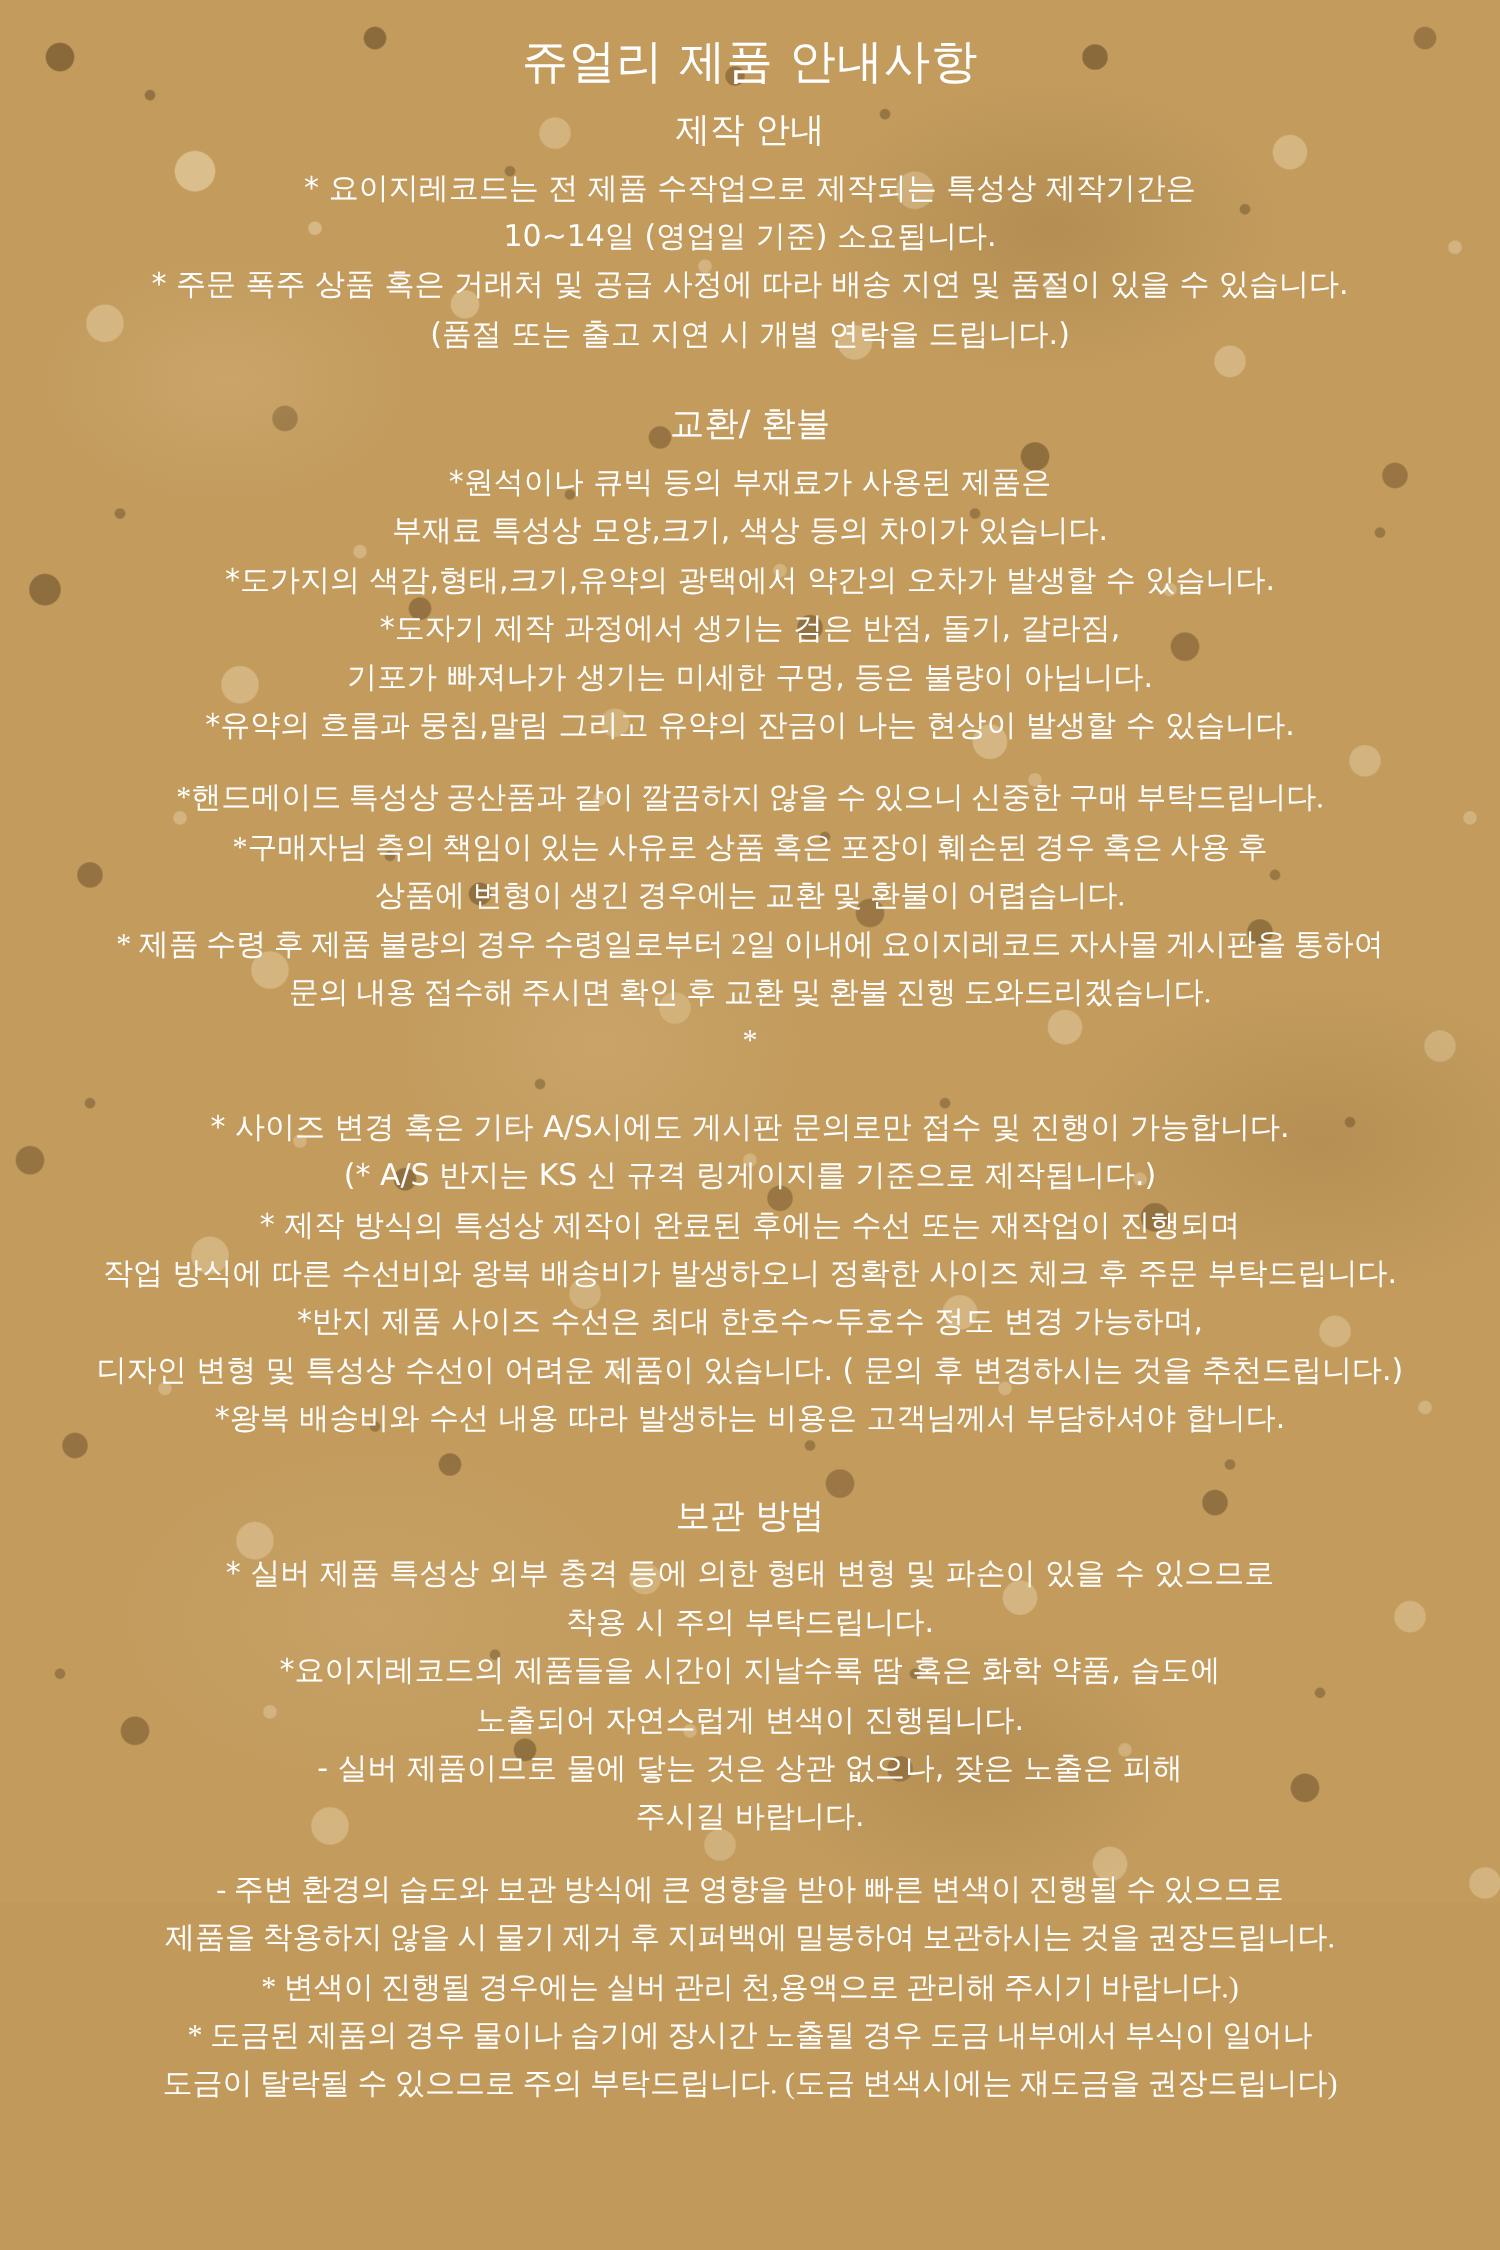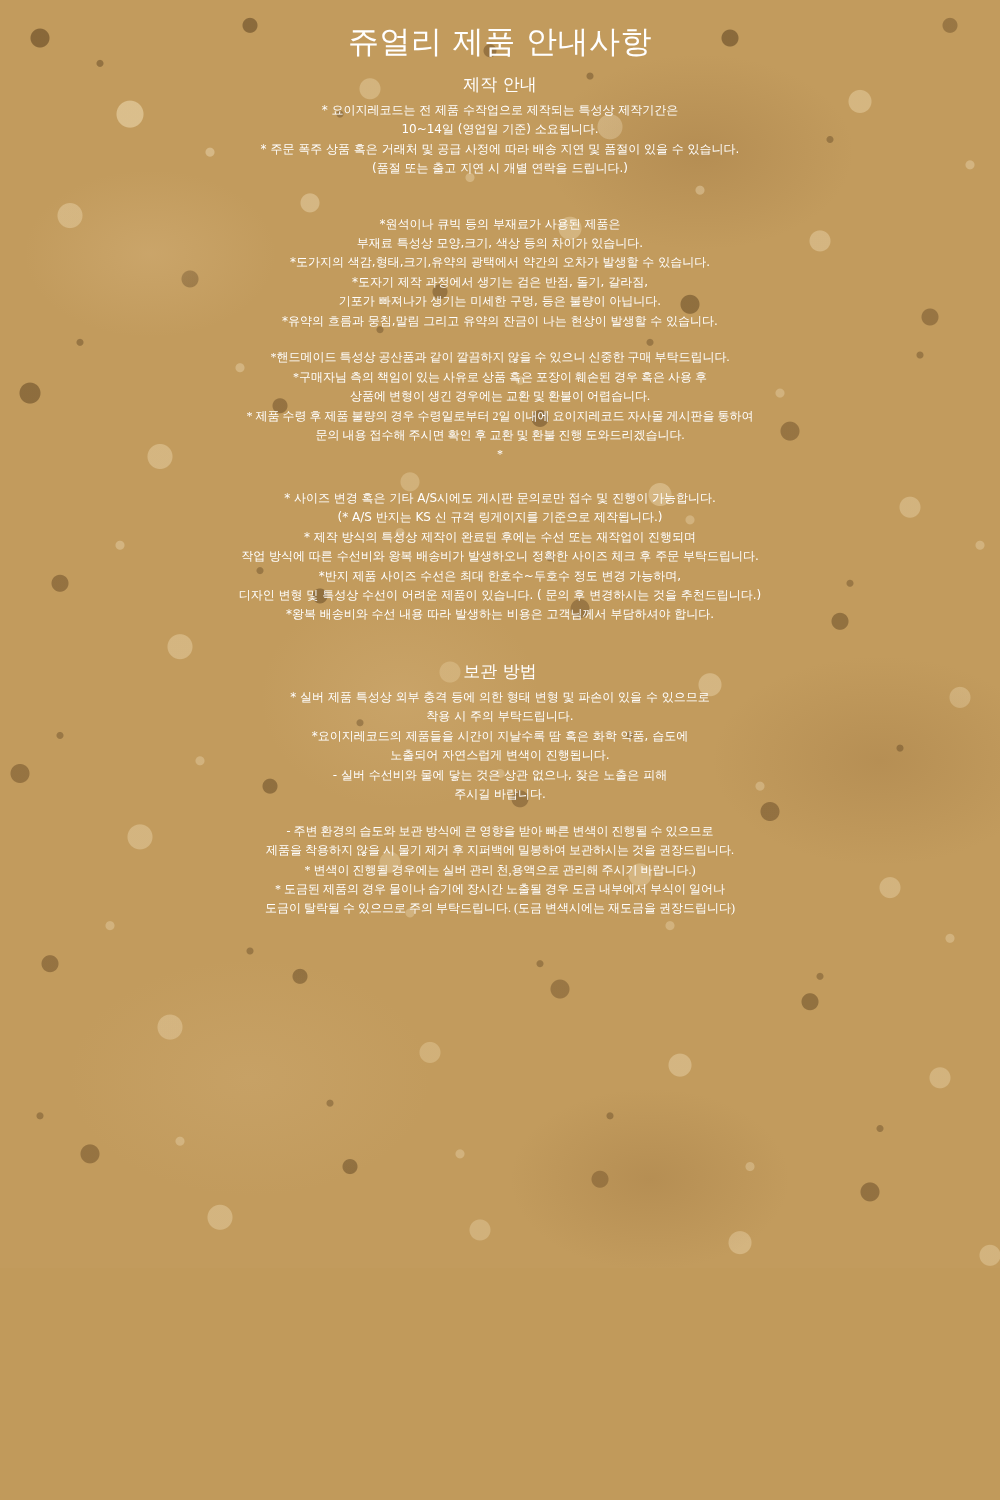--- a/index.html
+++ b/index.html
@@ -158,32 +158,32 @@
 
   .doc-title {
     font-size: 31px;
     line-height: 1.25;
     font-weight: 400;
     margin: 6px 0 12px 0;
     letter-spacing: 0.5px;
   }
 
   .section-heading {
-    font-size: 17px;
+    font-size: 23px;
     line-height: 1.3;
     font-weight: 400;
     margin: 0 0 6px 0;
   }
 
   .section {
     margin-bottom: 0;
   }
 
   .para {
-    font-size: 12px;
+    font-size: 20px;
     line-height: 1.62;
     margin: 5px;
     white-space: pre-line;
   }
 
   .gap-sm { height: 14px; }
   .gap-md { height: 26px; }
   .gap-lg { height: 30px; }
 
   .para-block + .para-block { margin-top: 17px; font-family: Liberation Serif, serif; }
@@ -203,20 +203,21 @@
       <h2 class="section-heading">제작 안내</h2>
       <p class="para para-block">* 요이지레코드는 전 제품 수작업으로 제작되는 특성상 제작기간은
 10~14일 (영업일 기준) 소요됩니다.
 * 주문 폭주 상품 혹은 거래처 및 공급 사정에 따라 배송 지연 및 품절이 있을 수 있습니다.
 (품절 또는 출고 지연 시 개별 연락을 드립니다.)</p>
     </section>
 
     <div class="gap-md"></div>
 
     <section class="section">
+      <h2 class="section-heading">교환/ 환불</h2>
       <p class="para para-block">*원석이나 큐빅 등의 부재료가 사용된 제품은
 부재료 특성상 모양,크기, 색상 등의 차이가 있습니다.
 *도가지의 색감,형태,크기,유약의 광택에서 약간의 오차가 발생할 수 있습니다.
 *도자기 제작 과정에서 생기는 검은 반점, 돌기, 갈라짐,
 기포가 빠져나가 생기는 미세한 구멍, 등은 불량이 아닙니다.
 *유약의 흐름과 뭉침,말림 그리고 유약의 잔금이 나는 현상이 발생할 수 있습니다.</p>
       <p class="para para-block">*핸드메이드 특성상 공산품과 같이 깔끔하지 않을 수 있으니 신중한 구매 부탁드립니다.
 *구매자님 측의 책임이 있는 사유로 상품 혹은 포장이 훼손된 경우 혹은 사용 후
 상품에 변형이 생긴 경우에는 교환 및 환불이 어렵습니다.
 * 제품 수령 후 제품 불량의 경우 수령일로부터 2일 이내에 요이지레코드 자사몰 게시판을 통하여
@@ -237,21 +238,21 @@
     </section>
 
     <div class="gap-lg"></div>
 
     <section class="section">
       <h2 class="section-heading">보관 방법</h2>
       <p class="para para-block">* 실버 제품 특성상 외부 충격 등에 의한 형태 변형 및 파손이 있을 수 있으므로
 착용 시 주의 부탁드립니다.
 *요이지레코드의 제품들을 시간이 지날수록 땀 혹은 화학 약품, 습도에
 노출되어 자연스럽게 변색이 진행됩니다.
-- 실버 수선비와 물에 닿는 것은 상관 없으나, 잦은 노출은 피해
+- 실버 제품이므로 물에 닿는 것은 상관 없으나, 잦은 노출은 피해
 주시길 바랍니다.</p>
       <p class="para para-block">- 주변 환경의 습도와 보관 방식에 큰 영향을 받아 빠른 변색이 진행될 수 있으므로
 제품을 착용하지 않을 시 물기 제거 후 지퍼백에 밀봉하여 보관하시는 것을 권장드립니다.
 * 변색이 진행될 경우에는 실버 관리 천,용액으로 관리해 주시기 바랍니다.)
 * 도금된 제품의 경우 물이나 습기에 장시간 노출될 경우 도금 내부에서 부식이 일어나
 도금이 탈락될 수 있으므로 주의 부탁드립니다. (도금 변색시에는 재도금을 권장드립니다)</p>
     </section>
 
   </div>
 </div>

